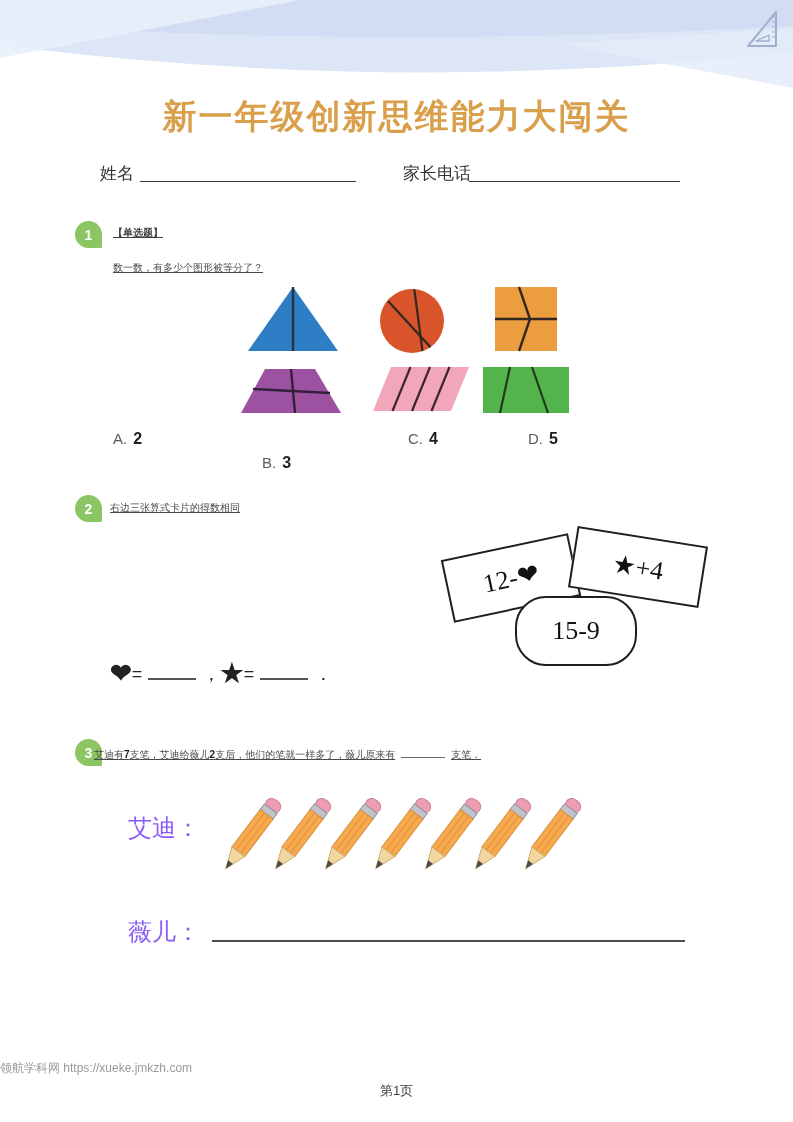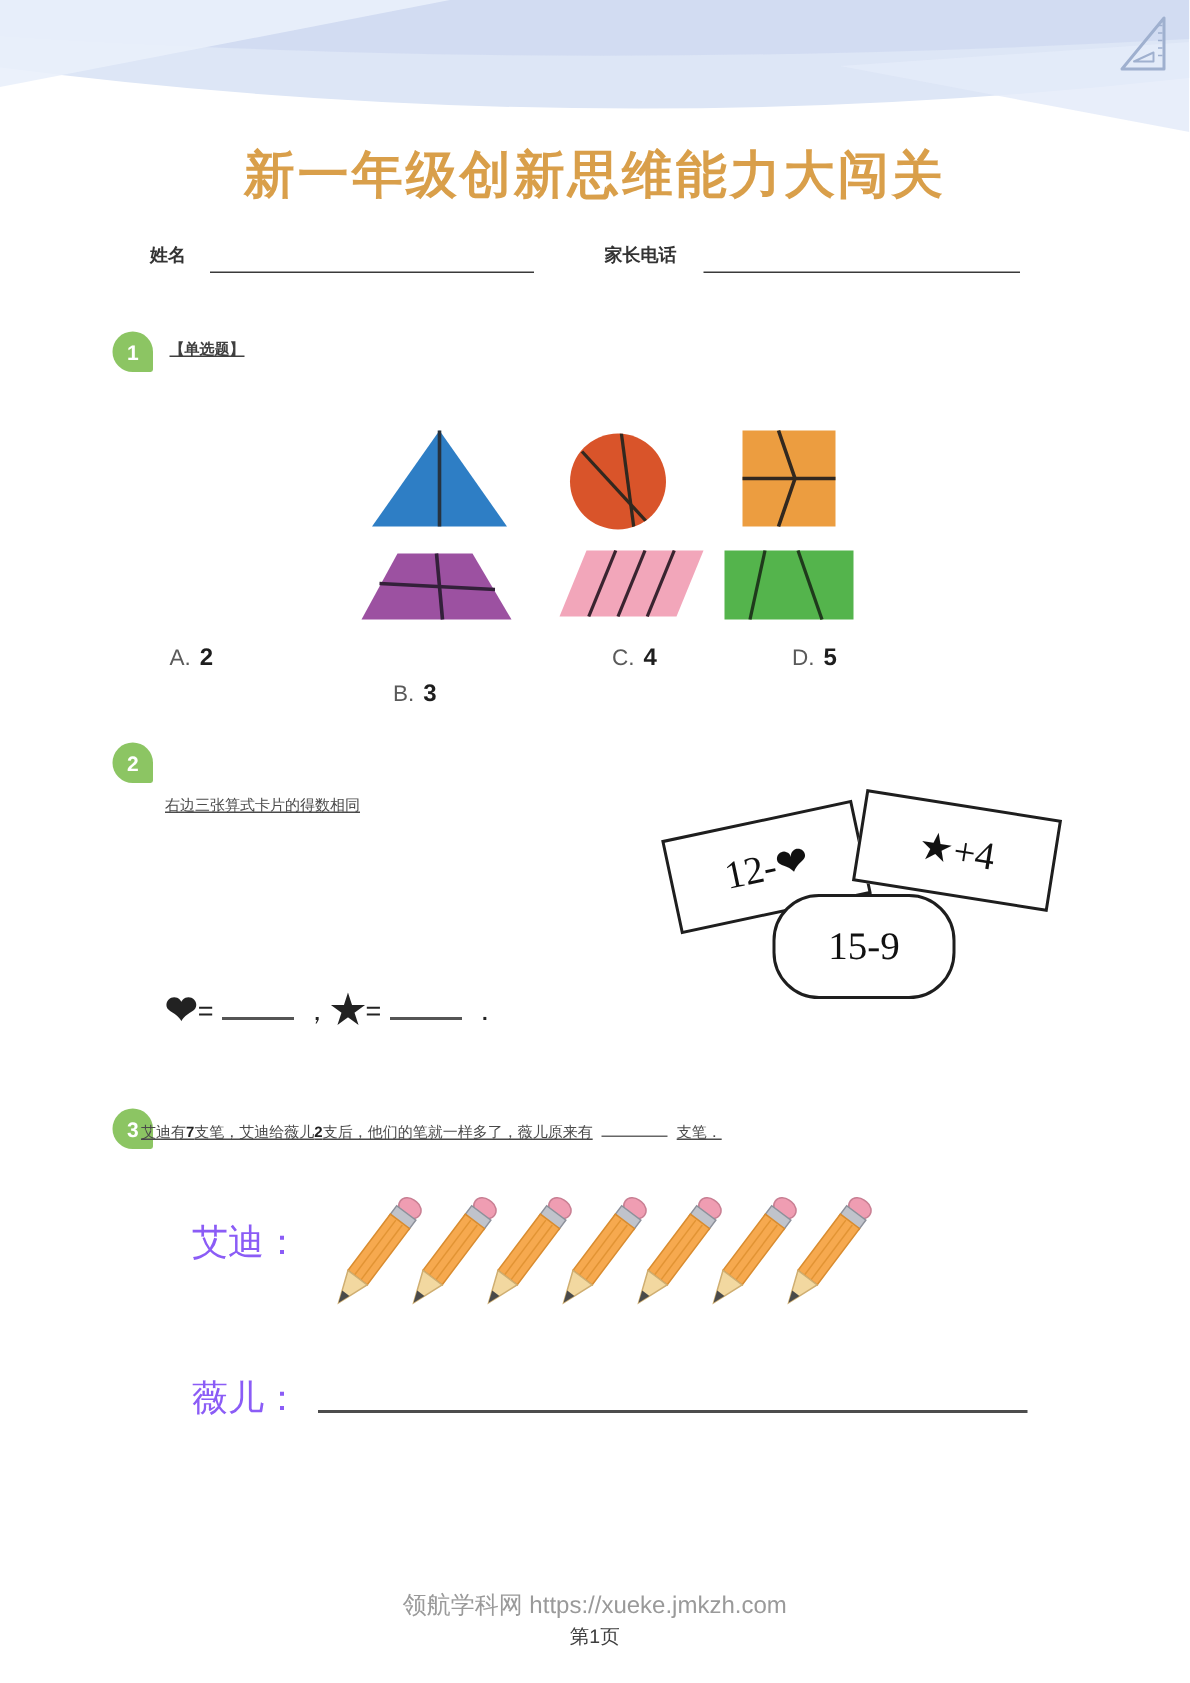--- a/index.html
+++ b/index.html
@@ -11,21 +11,21 @@
   }
   .header-band { position:absolute; left:0; top:0; width:793px; height:120px; }
   .ruler-icon { position:absolute; left:742px; top:8px; width:42px; height:44px; }
 
   .title {
     position:absolute; left:0; top:94px; width:100%;
     text-align:center; font-size:34px; font-weight:bold;
     color:#d99f4a; letter-spacing:2px;
   }
 
-  .flabel { position:absolute; font-size:12px; font-weight:bold; color:#333; top:162px; }
+  .flabel { position:absolute; font-size:17px; font-weight:normal; color:#333; top:162px; }
   .fline  { position:absolute; top:160px; height:22px; border-bottom:1.6px solid #3a3a3a; }
 
   .qbadge {
     position:absolute; left:75px; width:27px; height:27px;
     background:#8cc563; border-radius:50% 50% 6% 50%;
     color:#fff; font-size:14px; font-weight:bold;
     display:flex; align-items:center; justify-content:center;
   }
   .qtext { position:absolute; font-size:10px; color:#4a4a4a;text-decoration:underline; }
   .qtag  { font-weight:bold; color:#3f3f3f; }
@@ -43,21 +43,21 @@
   }
   .answer-line { position:absolute; left:110px; top:658px; font-size:18px; color:#222; }
   .answer-line .glyph { font-size:26px; font-weight:bold; vertical-align:-2px; }
   .blank { display:inline-block; width:48px; border-bottom:2px solid #555; height:18px; margin:0 6px; }
   .blank-sm { display:inline-block; width:44px; border-bottom:1.5px solid #666; height:14px; margin:0 6px; }
 
   .serif-label { position:absolute; font-family:"Liberation Serif", serif; font-size:24px; color:#8b5cf6; }
   .pencil { position:absolute; width:38px; height:90px; transform:rotate(37deg); }
   .weier-line { position:absolute; left:212px; top:914px; width:473px; height:28px; border-bottom:2px solid #4d4d4d; }
 
-  .footer-site { position:absolute; left:0; top:1060px; width:100%; text-align:center; font-size:16px; color:#9a9a9a; }
+  .footer-site { position:absolute; left:0; top:1060px; width:100%; text-align:left; font-size:12px; color:#9a9a9a; }
   .footer-page { position:absolute; left:0; top:1082px; width:100%; text-align:center; font-size:13px; color:#3d3d3d; }
 </style>
 </head>
 <body>
 
 <div class="page">
 
   <div class="header-band">
     <svg width="793" height="120" viewBox="0 0 793 120">
       <path d="M0,0 H793 V52 Q396,96 0,45 Z" fill="#dde6f6"></path>
@@ -85,20 +85,21 @@
 
   <h1 class="title">新一年级创新思维能力大闯关</h1>
 
   <span class="flabel" style="left:100px;">姓名</span>
   <span class="fline" style="left:140px; width:216px;"></span>
   <span class="flabel" style="left:403px;">家长电话</span>
   <span class="fline" style="left:469px; width:211px;"></span>
 
   <div class="qbadge" style="top:221px;">1</div>
   <div class="qtext qtag" style="left:113px; top:226px;">【单选题】</div>
+  <div class="qtext" style="left:113px; top:261px;">数一数，有多少个图形被等分了？</div>
 
   <div class="shape" style="left:243px; top:284px;">
     <svg width="100" height="70" viewBox="0 0 100 70">
       <polygon points="50,3 95,67 5,67" fill="#2e7ec5"></polygon>
       <line x1="50" y1="3" x2="50" y2="67" stroke="#26323f" stroke-width="2.4"></line>
     </svg>
   </div>
   <div class="shape" style="left:378px; top:287px;">
     <svg width="68" height="68" viewBox="0 0 68 68">
       <defs>
@@ -153,21 +154,21 @@
     <span>B.</span><span class="val">3</span>
   </div>
   <div class="opt" style="left:408px;">
     <span>C.</span><span class="val">4</span>
   </div>
   <div class="opt" style="left:528px;">
     <span>D.</span><span class="val">5</span>
   </div>
 
   <div class="qbadge" style="top:495px;">2</div>
-  <div class="qtext" style="left:110px; top:530px;">右边三张算式卡片的得数相同</div>
+  <div class="qtext" style="left:110px; top:501px;">右边三张算式卡片的得数相同</div>
 
   <div class="card" style="left:446px; top:546px; width:130px; height:64px; transform:rotate(-12deg); z-index:1;">12-❤</div>
   <div class="card" style="left:572px; top:536px; width:132px; height:62px; transform:rotate(9deg); z-index:1;">★+4</div>
   <div class="card" style="left:515px; top:596px; width:122px; height:70px; z-index:2;border-radius:31px;">15-9</div>
 
   <div class="answer-line">
     <span class="glyph">❤</span><span>=</span><span class="blank"></span><span>，</span><span class="glyph">★</span><span>=</span><span class="blank"></span><span>．</span>
   </div>
 
   <div class="qbadge" style="top:739px;">3</div>

